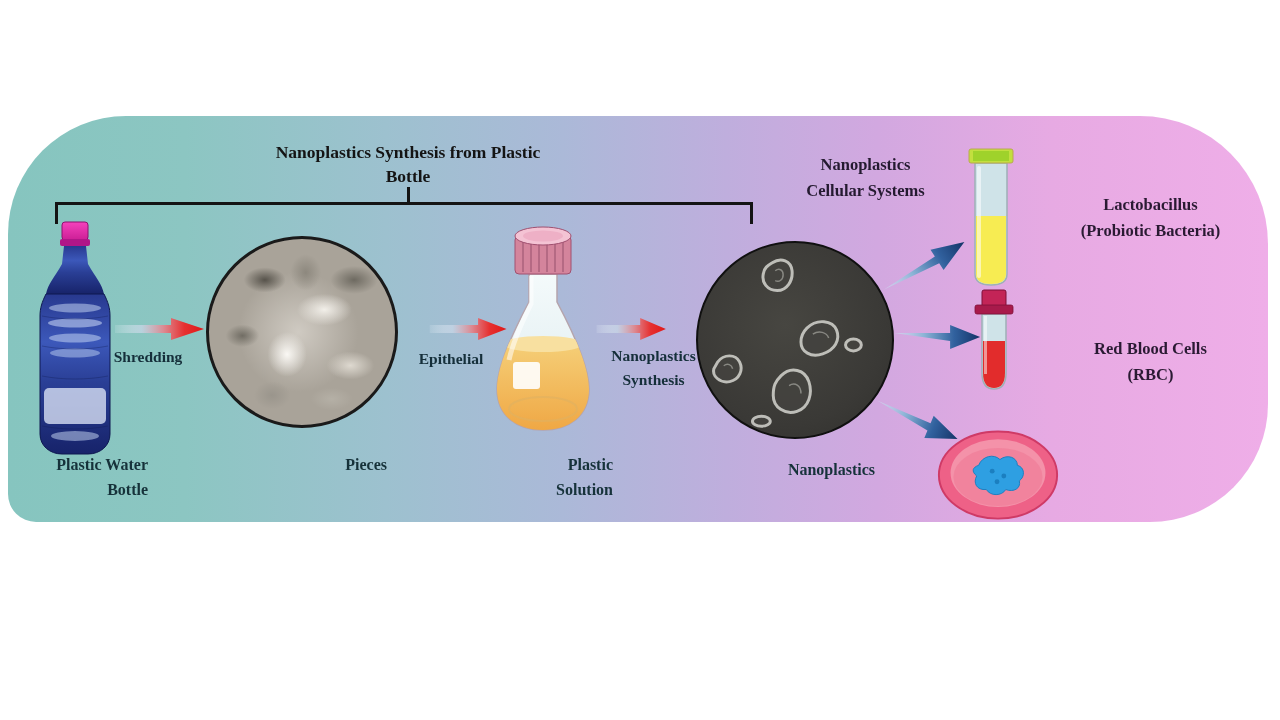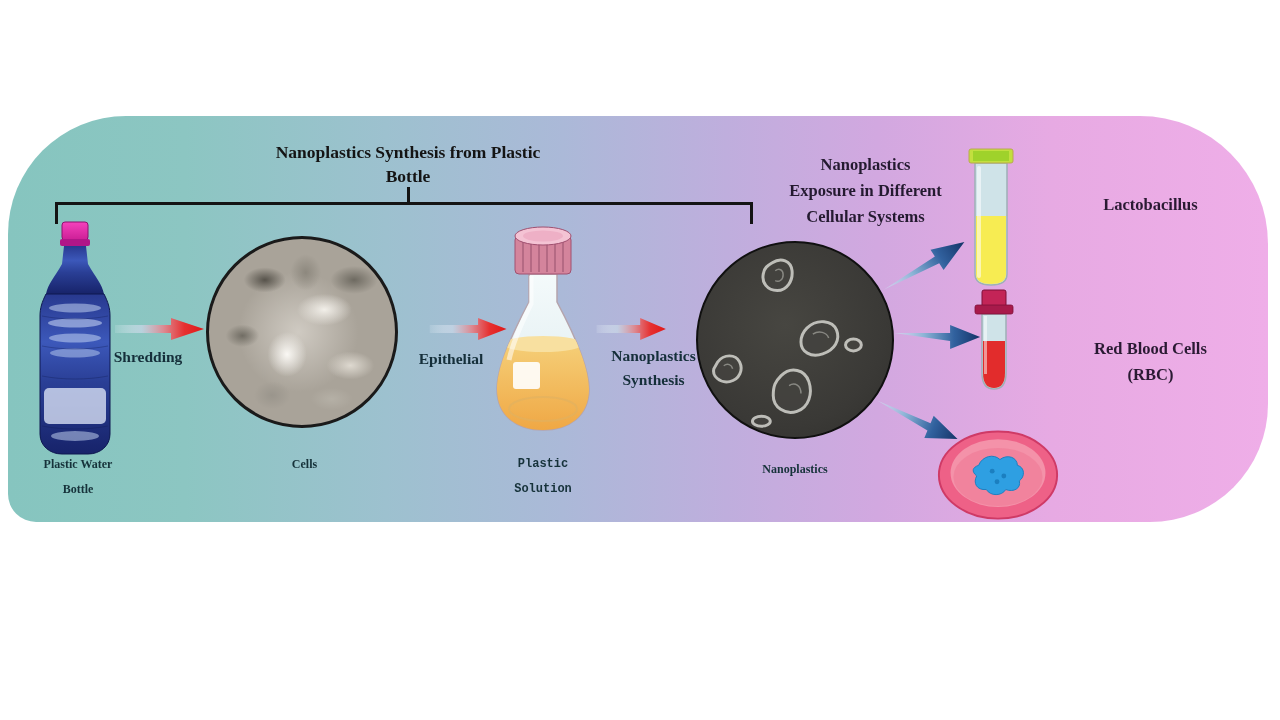--- a/index.html
+++ b/index.html
@@ -9,21 +9,21 @@
   }
   .panel {
     position:absolute; left:8px; top:116px; width:1260px; height:406px;
     border-radius:118px 128px 118px 28px;
     background:linear-gradient(90deg,#86c5bf 0%,#8cc6c2 14%,#9dc1cf 30%,#abb9d8 44%,
       #bfaedd 57%,#d2a8e0 69%,#e7aae3 83%,#efaee8 100%);
   }
   .abs { position:absolute; }
   .txt { position:absolute; text-align:center; }
   .title   { font-size:17.5px; line-height:24px; color:#141414; }
-  .itemlbl { font-size:12px;  line-height:25px; color:#16323a; }
+  .itemlbl { font-size:16px;  line-height:25px; color:#16323a;text-align:right; }
   .steplbl { font-size:15.5px; line-height:24px; color:#152f3a; }
   .heading { font-size:16.5px; line-height:26px; color:#241a30; }
   .rightlbl{ font-size:16.5px; line-height:26px; color:#2a1a33; }
   .italic  { }
   .bracket { position:absolute; background:#141414; }
   .pieces-circle {
     position:absolute; border-radius:50%; border:3px solid #1a1a1a; box-sizing:border-box;
     background:
       radial-gradient(ellipse 30px 18px at 30% 22%, #57534b 0%, rgba(87,83,75,0) 70%),
       radial-gradient(ellipse 34px 20px at 78% 22%, #6e6a61 0%, rgba(110,106,97,0) 70%),
@@ -118,21 +118,21 @@
 
     <svg class="abs" style="left:105px; top:199px;" width="95" height="28" viewBox="0 0 95 28">
       <path d="M2,10 L58,10 L58,3 L91,14 L58,25 L58,18 L2,18 Z" fill="url(#gradRed)"></path>
     </svg>
     <div class="txt steplbl" style="left:85px; top:229px; width:110px;text-align:center;">
       <div>Shredding</div>
     </div>
 
     <div class="pieces-circle" style="left:198px; top:120px; width:192px; height:192px;"></div>
     <div class="txt itemlbl" style="left:214px; top:336px; width:165px;">
-      <div>Cells</div>
+      <div>Pieces</div>
     </div>
 
     <svg class="abs" style="left:420px; top:199px;" width="82" height="28" viewBox="0 0 95 28" preserveAspectRatio="none">
       <path d="M2,10 L58,10 L58,3 L91,14 L58,25 L58,18 L2,18 Z" fill="url(#gradRed)"></path>
     </svg>
     <div class="txt steplbl" style="left:388px; top:231px; width:110px;">
       <div>Epithelial</div>
     </div>
 
     <svg class="abs" style="left:477px; top:108px;" width="116" height="214" viewBox="0 0 116 214">
@@ -152,21 +152,21 @@
       <rect x="30" y="12" width="56" height="38" rx="4" fill="#d4849c" stroke="#a05070"></rect>
       <line x1="38" y1="14" x2="38" y2="48" stroke="#b56a84" stroke-width="2"></line>
       <line x1="46" y1="14" x2="46" y2="48" stroke="#b56a84" stroke-width="2"></line>
       <line x1="54" y1="14" x2="54" y2="48" stroke="#b56a84" stroke-width="2"></line>
       <line x1="62" y1="14" x2="62" y2="48" stroke="#b56a84" stroke-width="2"></line>
       <line x1="70" y1="14" x2="70" y2="48" stroke="#b56a84" stroke-width="2"></line>
       <line x1="78" y1="14" x2="78" y2="48" stroke="#b56a84" stroke-width="2"></line>
       <ellipse cx="58" cy="12" rx="28" ry="9" fill="#f4c3d4" stroke="#a05070"></ellipse>
       <ellipse cx="58" cy="12" rx="20" ry="5.5" fill="#eeb0c6"></ellipse>
     </svg>
-    <div class="txt itemlbl" style="left:465px; top:336px; width:140px;font-family:Liberation Mono, monospace;">
+    <div class="txt itemlbl" style="left:465px; top:336px; width:140px;">
       <div>Plastic</div>
       <div>Solution</div>
     </div>
 
     <svg class="abs" style="left:587px; top:199px;" width="74" height="28" viewBox="0 0 95 28" preserveAspectRatio="none">
       <path d="M2,10 L58,10 L58,3 L91,14 L58,25 L58,18 L2,18 Z" fill="url(#gradRed)"></path>
     </svg>
     <div class="txt steplbl" style="left:578px; top:228px; width:135px;">
       <div>Nanoplastics</div>
       <div>Synthesis</div>
@@ -189,21 +189,20 @@
           <path d="M26,124 C30,121 34,123 35,127"></path>
         </g>
       </svg>
     </div>
     <div class="txt itemlbl" style="left:707px; top:341px; width:160px;">
       <div>Nanoplastics</div>
     </div>
 
     <div class="txt heading" style="left:755px; top:36px; width:205px;">
       <div>Nanoplastics</div>
-      <div>Exposure in Different</div>
       <div>Cellular Systems</div>
     </div>
 
     <svg class="abs" style="left:868px; top:136px; transform:rotate(-33deg);" width="100" height="30" viewBox="0 0 95 30" preserveAspectRatio="none">
       <path d="M2,11 L60,11 L60,3 L91,15 L60,27 L60,19 Z" fill="url(#gradBlue)"></path>
     </svg>
     <svg class="abs" style="left:884px; top:206px;" width="92" height="30" viewBox="0 0 95 30" preserveAspectRatio="none">
       <path d="M2,11 L60,11 L60,3 L91,15 L60,27 L60,19 Z" fill="url(#gradBlue)"></path>
     </svg>
     <svg class="abs" style="left:862px; top:291px; transform:rotate(23deg);" width="95" height="30" viewBox="0 0 95 30" preserveAspectRatio="none">
@@ -212,20 +211,21 @@
 
     <svg class="abs" style="left:960px; top:32px;" width="46" height="142" viewBox="0 0 46 142">
       <path d="M7,15 L39,15 L39,126 Q39,137 23,137 Q7,137 7,126 Z" fill="#cfe3e8" stroke="#9fb0b6" stroke-width="1.5"></path>
       <path d="M8,68 L38,68 L38,126 Q38,136 23,136 Q8,136 8,126 Z" fill="#f7ec52"></path>
       <rect x="9" y="18" width="4" height="112" rx="2" fill="#ffffff" opacity="0.55"></rect>
       <rect x="1" y="1" width="44" height="14" rx="2" fill="#c3df3f" stroke="#b9a94e"></rect>
       <rect x="5" y="3" width="36" height="10" fill="#9fd22b"></rect>
     </svg>
     <div class="txt rightlbl" style="left:1030px; top:76px; width:225px;">
       <div class="italic">Lactobacillus</div>
+      <div>(Probiotic Bacteria)</div>
     </div>
 
     <svg class="abs" style="left:962px; top:173px;" width="48" height="106" viewBox="0 0 48 106">
       <path d="M12,25 L36,25 L36,84 Q36,100 24,100 Q12,100 12,84 Z" fill="#cfe3e8" stroke="#9fb0b6" stroke-width="1.5"></path>
       <path d="M13,52 L35,52 L35,84 Q35,99 24,99 Q13,99 13,84 Z" fill="#e22c2c"></path>
       <rect x="14" y="27" width="3" height="58" fill="#ffffff" opacity="0.5"></rect>
       <rect x="12" y="1" width="24" height="18" rx="2" fill="#c32457" stroke="#7e0f38"></rect>
       <rect x="5" y="16" width="38" height="9" rx="2" fill="#a81a4b" stroke="#7e0f38" stroke-width="0.8"></rect>
     </svg>
     <div class="txt rightlbl" style="left:1040px; top:220px; width:205px;">

